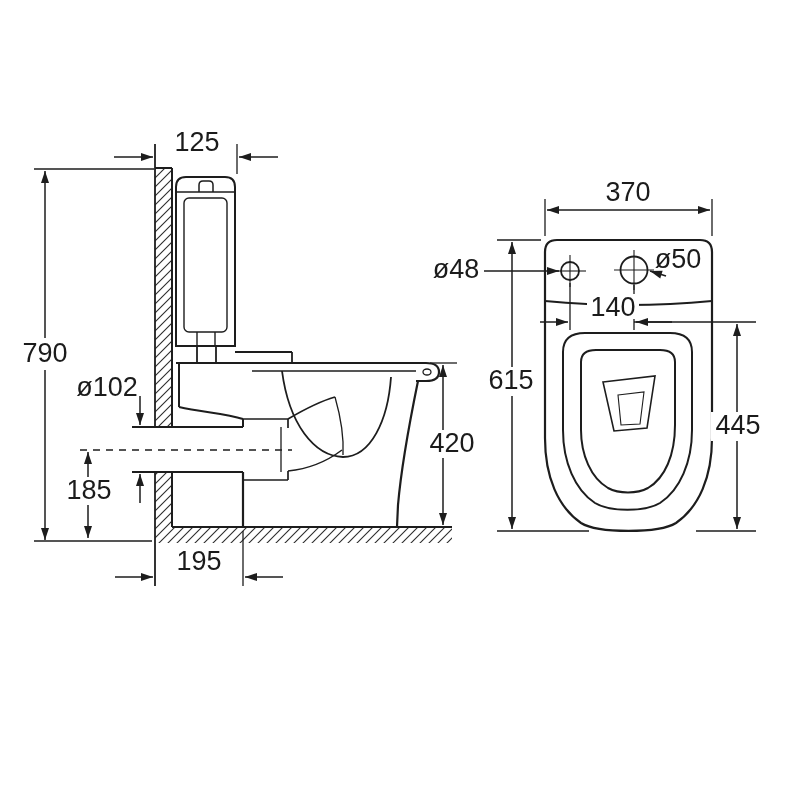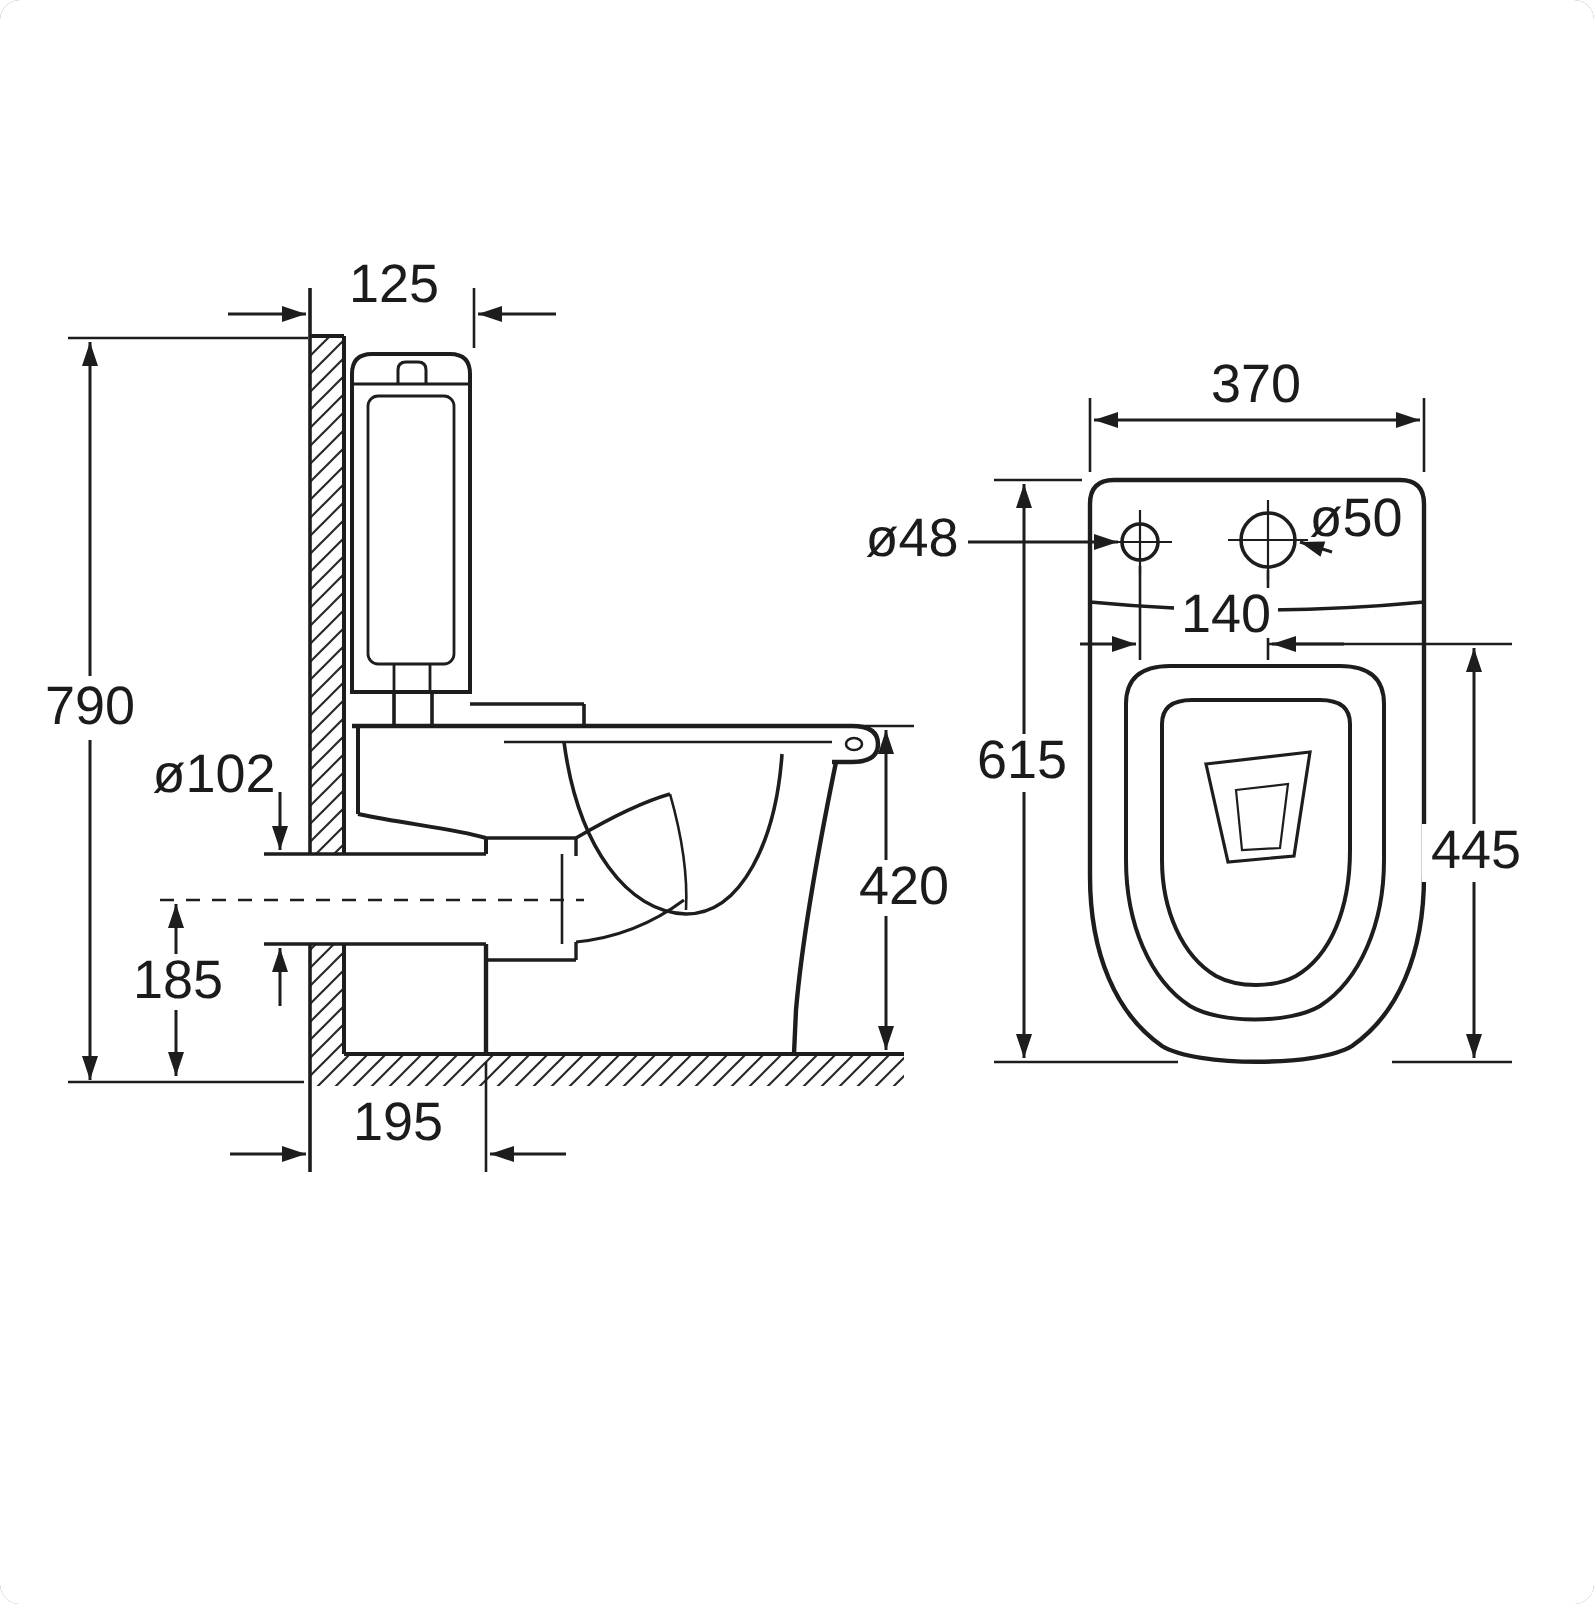--- a/index.html
+++ b/index.html
@@ -1,16 +1,16 @@
 <!DOCTYPE html>
 <html><head>
 <meta charset="utf-8">
 <style>
   html,body{margin:0;padding:0;background:#ffffff;}
-  .canvas{width:797px;height:802px;background:#737373;position:relative;overflow:hidden;border-radius:10px;}
+  .canvas{width:797px;height:802px;background:#737373;position:relative;overflow:hidden;}
   svg{display:block;}
   text{
     font-family:"Liberation Sans", sans-serif;
     font-size:27px;
     fill:#1b1b1b;
   }
   .dim-text{text-anchor:middle;}
 </style>
 </head>
 <body>

